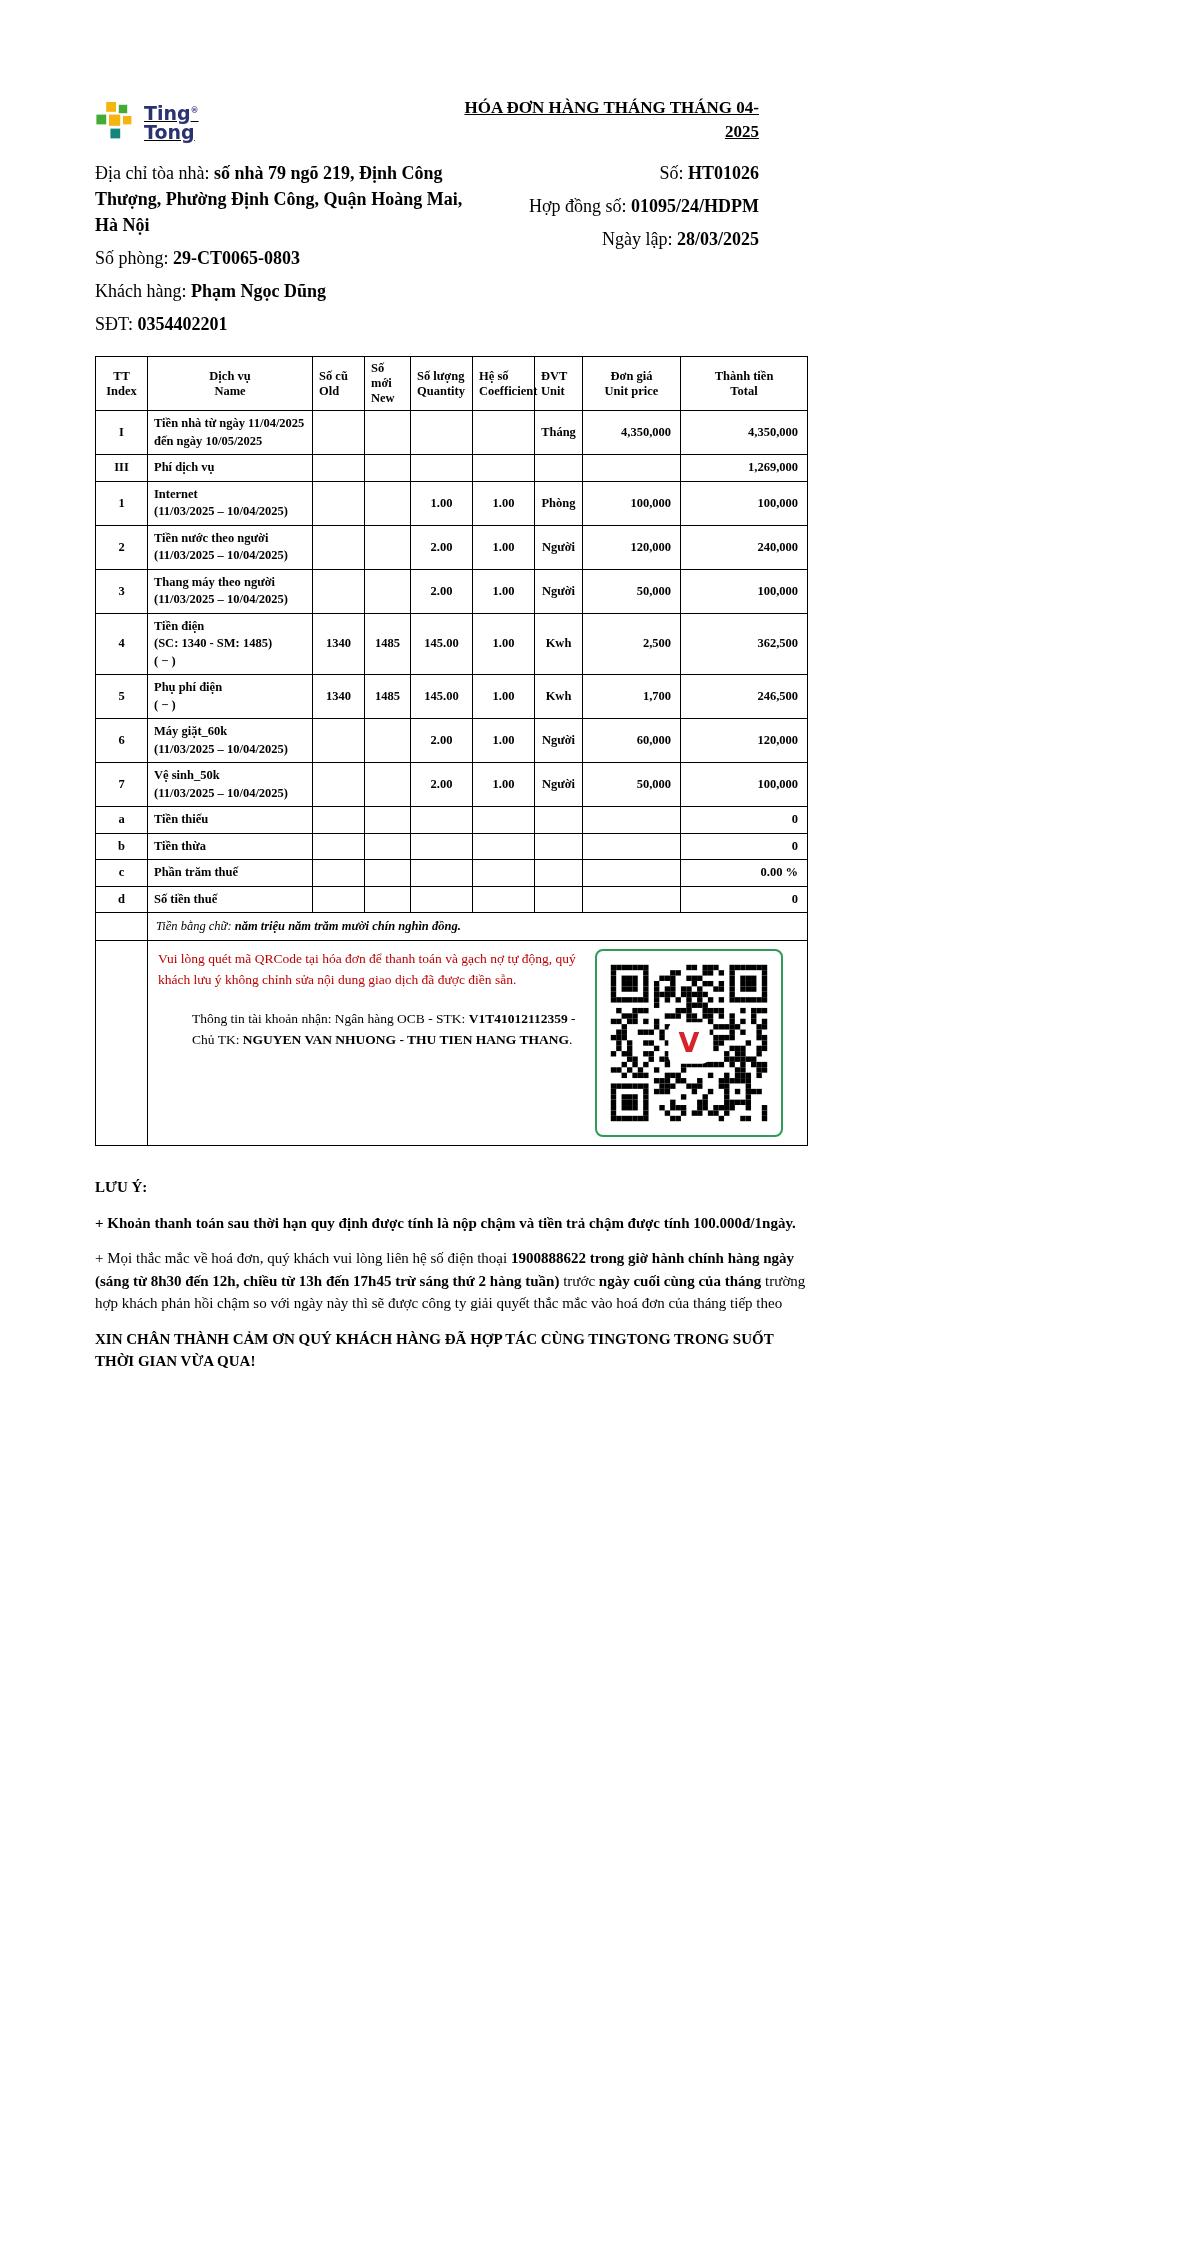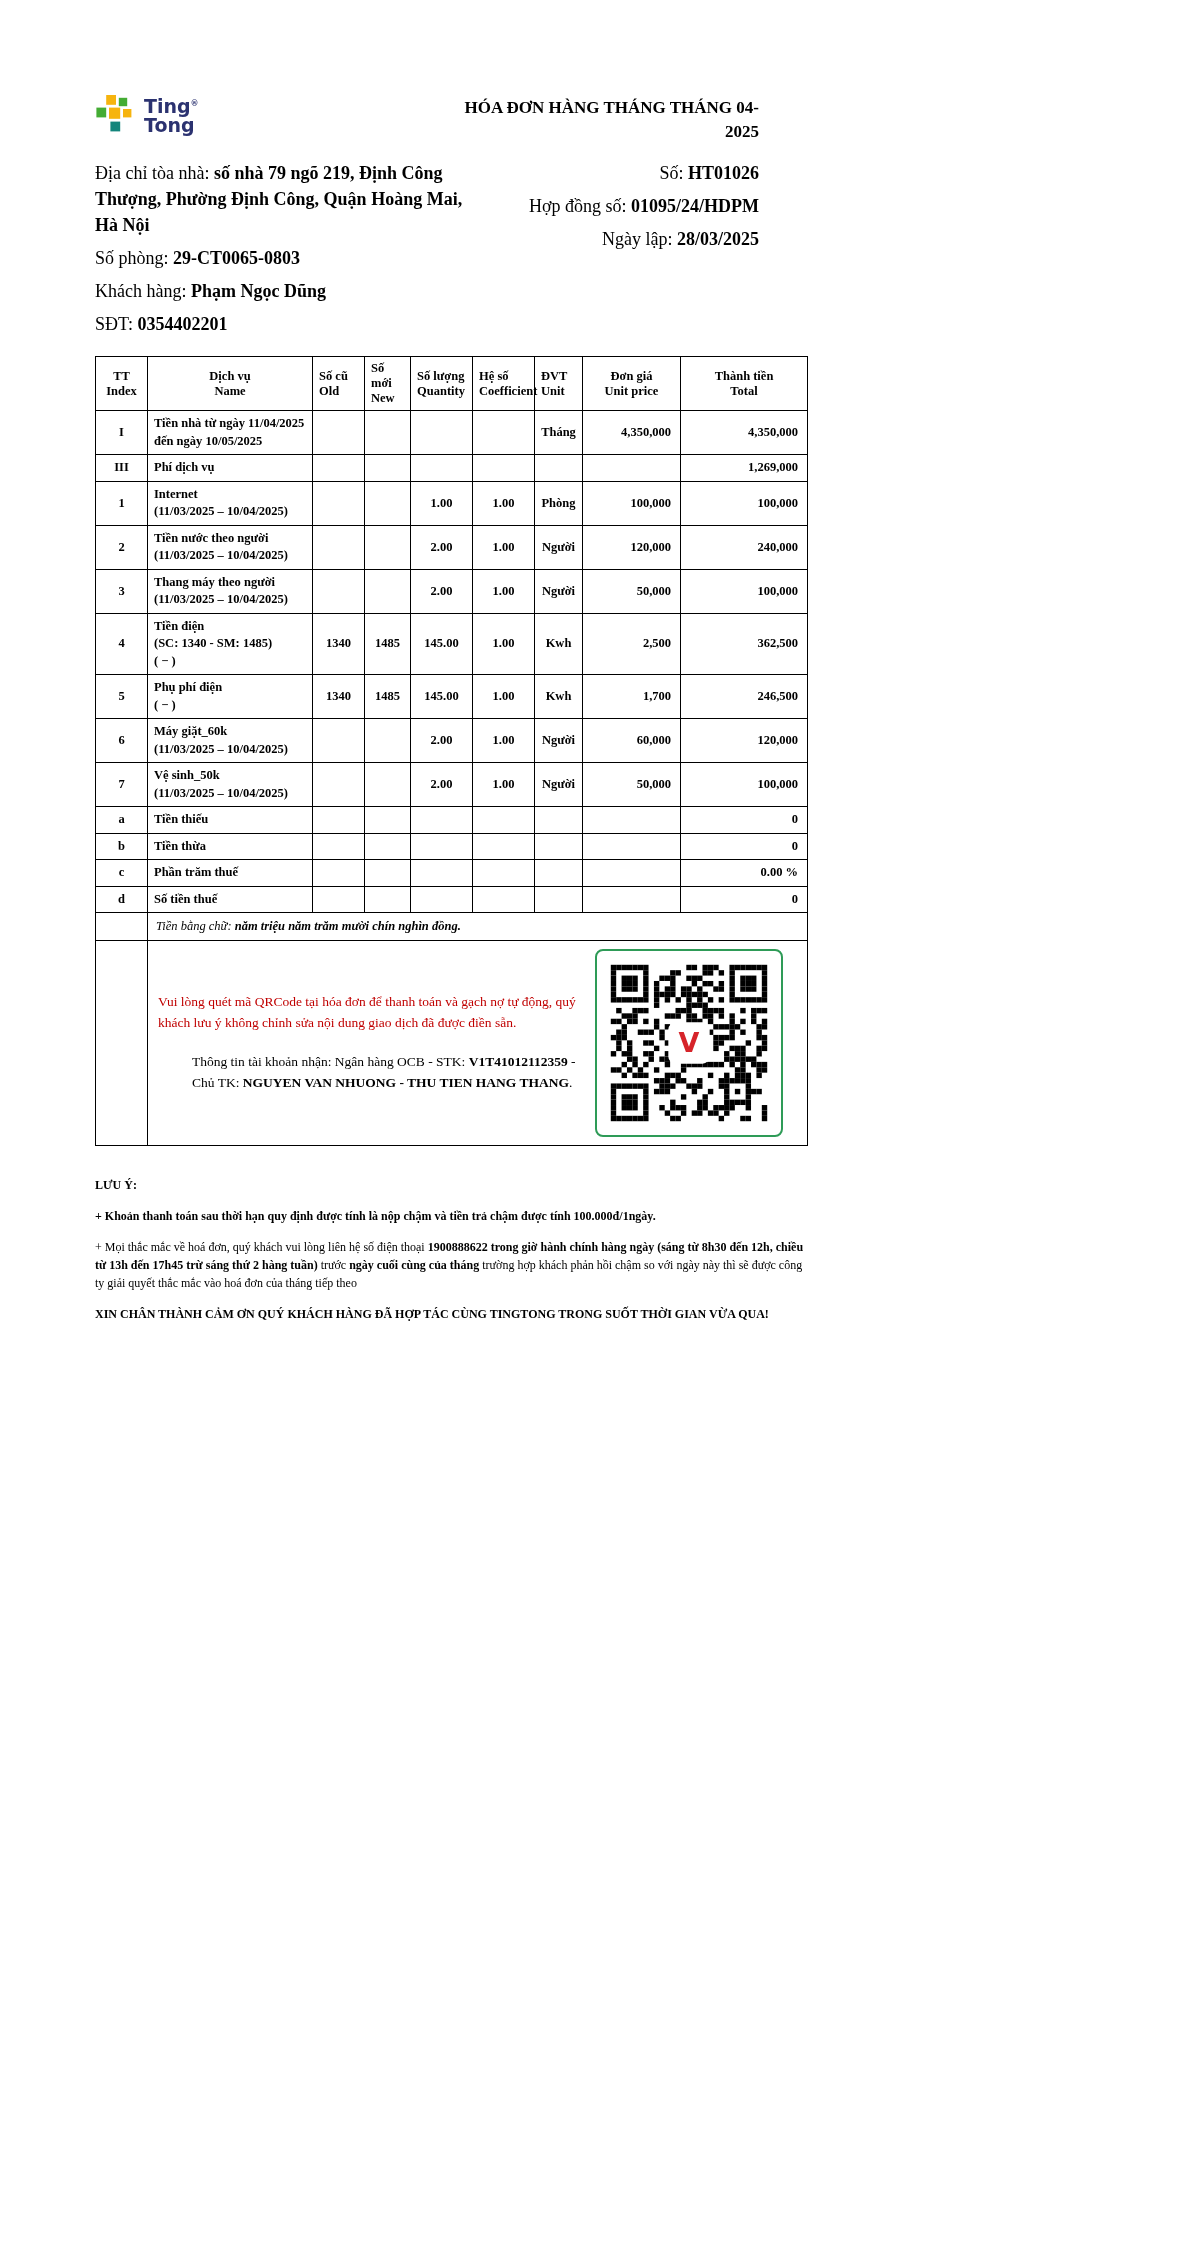--- a/index.html
+++ b/index.html
@@ -6,21 +6,21 @@
   html,body { background:#ffffff; }
   body {
     width: 1200px; height: 2259px;
     font-family: "Liberation Serif", serif;
     color: #000;
     position: relative;
   }
   .doc { width: 712px; padding-top: 88px; margin-left: 95px; }
 
   
-  .top { display: flex; justify-content: space-between; align-items: center; }
+  .top { display: flex; justify-content: space-between; align-items: flex-end; text-decoration: underline; }
   .logo { display: flex; gap: 7px; align-items: flex-start; }
   .logo-text { font-family: "DejaVu Sans", sans-serif; font-weight: bold; color: #2B3270; font-size: 19px; line-height: 1.02; padding-top: 2px; }
   .logo-text sup { font-size: 8px; vertical-align: super; }
   .title { width: 302px; margin-right: 48px; margin-top: 8px; text-align: right; font-weight: bold; font-size: 17px; line-height: 1.4; }
 
   
   .info { display: flex; margin-top: 16px; font-size: 18px; }
   .info p { margin-bottom: 7px; line-height: 1.45; }
   .info-left { width: 390px; }
   .info-right { flex: 1; text-align: right; padding-right: 48px; }
@@ -33,29 +33,29 @@
   th.th-c { text-align: center; }
   .c-idx { text-align: center; }
   .c-name { text-align: left; white-space: pre-line; line-height: 1.4; }
   .c-num { text-align: center; }
   .c-money { text-align: right; padding-right: 9px; }
   td { height: 25px; line-height: 1.35; }
 
   .words-cell { font-weight: normal; font-style: italic; padding: 5px 8px; }
 
   .qr-cell { font-weight: normal; padding: 8px; }
-  .qr-flex { display: flex; align-items: center; justify-content: space-between; }
+  .qr-flex { display: flex; justify-content: space-between; }
   .qr-texts { max-width: 420px; font-size: 13.5px; line-height: 1.55; padding-left: 2px; }
   .qr-texts .para2 { margin-top: 18px; margin-left: 34px; }
   .red { color: #C00000; }
   .qr-wrap { border: 2px solid #2E9B57; border-radius: 8px; padding: 3px; width: 188px; height: 188px; margin-right: 16px; flex: none; }
   .qr-wrap svg { width: 100%; height: 100%; display: block; }
 
   
-  .notes { margin-top: 30px; width: 712px; font-size: 12px; line-height: 1.5; }
+  .notes { margin-top: 30px; width: 712px; font-size: 15px; line-height: 1.5; }
   .notes p { margin-bottom: 13px; }
   .notes .title-line { font-weight: bold; }
   .note-bold { font-weight: bold; }
 </style>
 </head>
 <body>
 
 <div class="doc">
 
   <div class="top">

